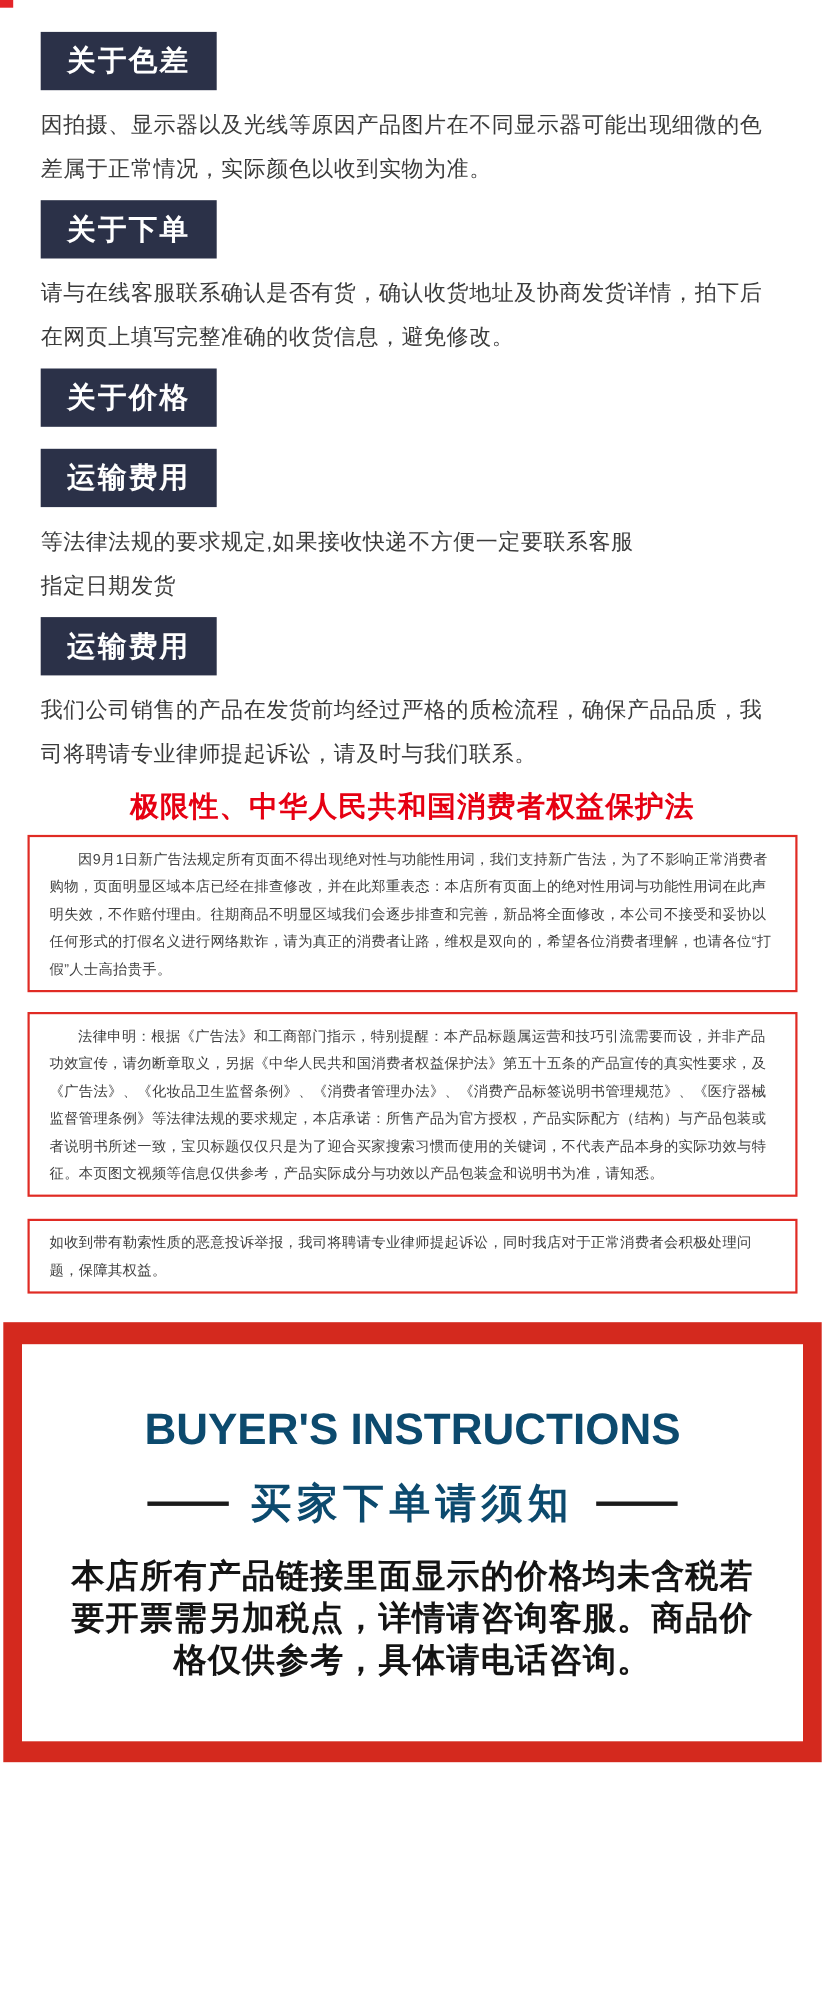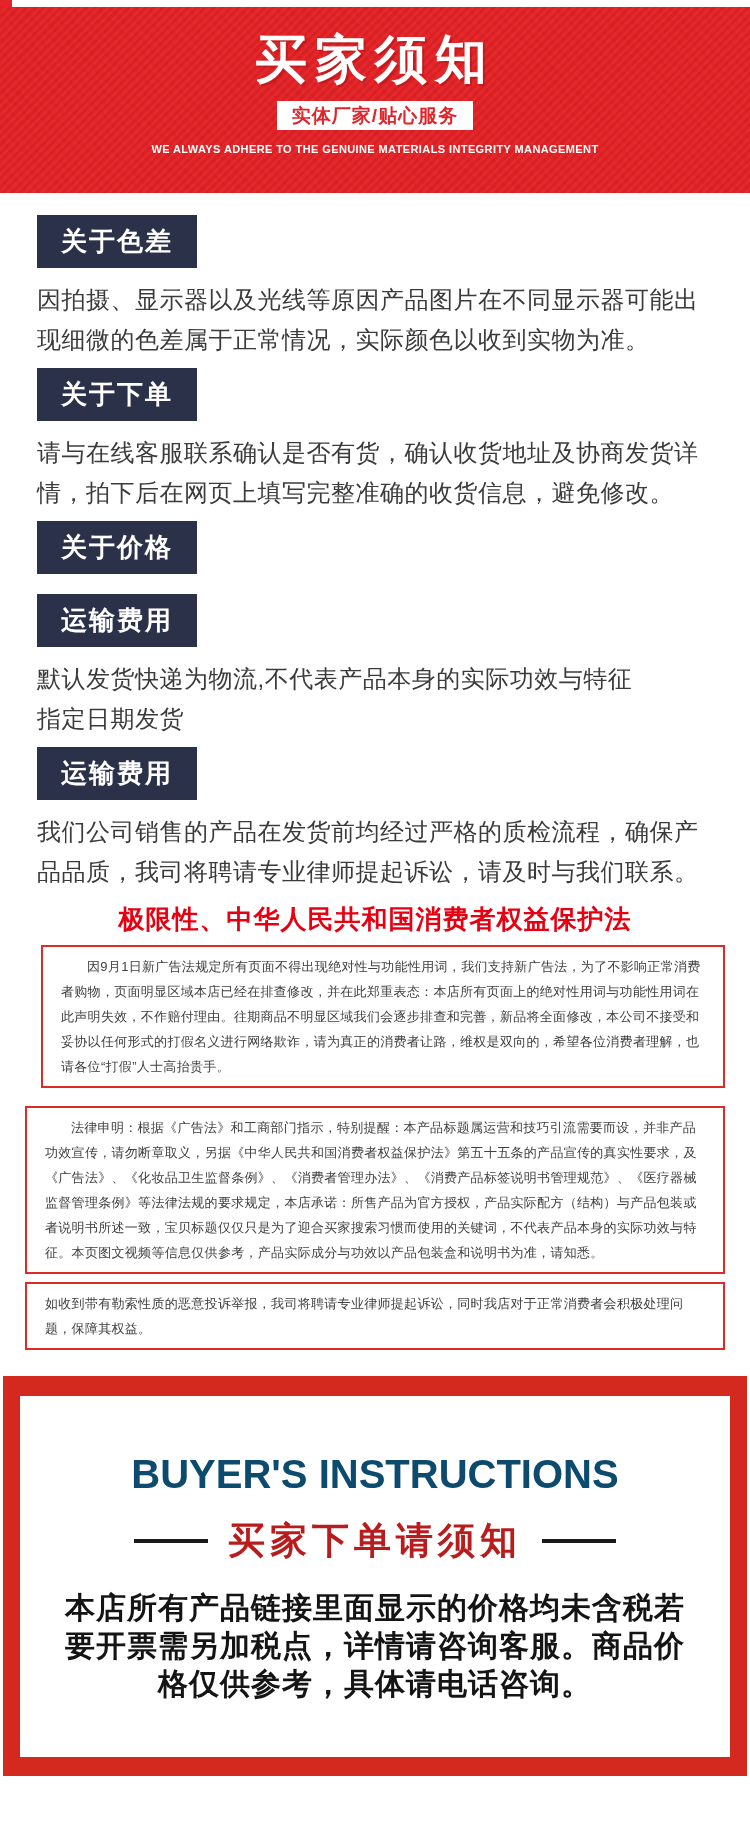--- a/index.html
+++ b/index.html
@@ -36,93 +36,88 @@
 
   
   .content { padding:0 37px; }
   .sec-header {
     display:inline-block; background:#2b3148; color:#ffffff;
     font-size:26px; font-weight:bold; padding:9px 24px; letter-spacing:2px;
     margin:8px 0 12px;
   }
   .sec-header.first { margin-top:22px; }
   .sec-body {
-    font-size:24px; color:#3b3b3b; line-height:40px; white-space:pre-line;
+    font-size:20px; color:#3b3b3b; line-height:40px; white-space:pre-line;
     letter-spacing:0.5px; margin:0;
   }
 
   
   .alert-heading {
     text-align:center; color:#e60012; font-size:26px; font-weight:bold;
     margin-top:10px; letter-spacing:1px;
   }
   .legal { margin:0 25px; }
   .legal-box {
     border:2px solid #e02b24; padding:7px 18px; font-size:13px;
     line-height:25px; color:#404040; letter-spacing:0.3px;
   }
-  .legal-box.b0 { margin-top:8px;margin-left:16px; }
+  .legal-box.b0 { margin-top:8px; }
   .legal-box.b1 { margin-top:18px; }
-  .legal-box.b2 { margin-top:8px; }
+  .legal-box.b2 { margin-top:20px; }
   .legal-box.indent { text-indent:2em; }
 
   
   .footer {
     margin:26px 3px 0; background:#d4291e; padding:20px 17px 19px;
   }
   .footer-inner { background:#ffffff; text-align:center; padding:55px 0 0; min-height:306px; }
   .footer-title-en {
     font-size:40px; font-weight:bold; color:#0c4a6e; letter-spacing:0px; line-height:1.15;
   }
   .footer-cn-row {
     margin-top:22px; display:flex; align-items:center; justify-content:center; gap:20px;
   }
   .dash { width:74px; height:4px; background:#1a1a1a; }
   .footer-title-cn {
-    font-size:37px; font-weight:bold; color:#b91c1c; letter-spacing:5px; line-height:1.2;text-align:center;
+    font-size:37px; font-weight:bold; color:#0c4a6e; letter-spacing:5px; line-height:1.2;text-align:center;
   }
   .footer-body {
     margin:26px auto 0; width:644px; font-size:30px; font-weight:bold;
     line-height:38px; color:#141414; letter-spacing:1px; padding-bottom:48px;
   }
 </style>
 </head>
 <body>
 
 <div class="page">
 
   <div class="top-strip">
     <div class="corner-mark"></div>
   </div>
 
-  <div class="banner">
-    <div class="banner-title">买家须知</div>
-    <div class="banner-sub">实体厂家/贴心服务</div>
-    <div class="banner-tagline">WE ALWAYS ADHERE TO THE GENUINE MATERIALS INTEGRITY MANAGEMENT</div>
-  </div>
 
   <div class="content">
 
     <div>
       <div class="sec-header first">关于色差</div>
       <p class="sec-body">因拍摄、显示器以及光线等原因产品图片在不同显示器可能出现细微的色差属于正常情况，实际颜色以收到实物为准。</p>
     </div>
 
     <div>
       <div class="sec-header">关于下单</div>
       <p class="sec-body">请与在线客服联系确认是否有货，确认收货地址及协商发货详情，拍下后在网页上填写完整准确的收货信息，避免修改。</p>
     </div>
 
     <div>
       <div class="sec-header">关于价格</div>
     </div>
 
     <div>
       <div class="sec-header">运输费用</div>
-      <p class="sec-body">默认发货快递为物流,不代表产品本身的实际功效与特征
+      <p class="sec-body">等法律法规的要求规定,如果接收快递不方便一定要联系客服
 指定日期发货</p>
     </div>
 
     <div>
       <div class="sec-header">运输费用</div>
       <p class="sec-body">我们公司销售的产品在发货前均经过严格的质检流程，确保产品品质，我司将聘请专业律师提起诉讼，请及时与我们联系。</p>
     </div>
 
   </div>
 

